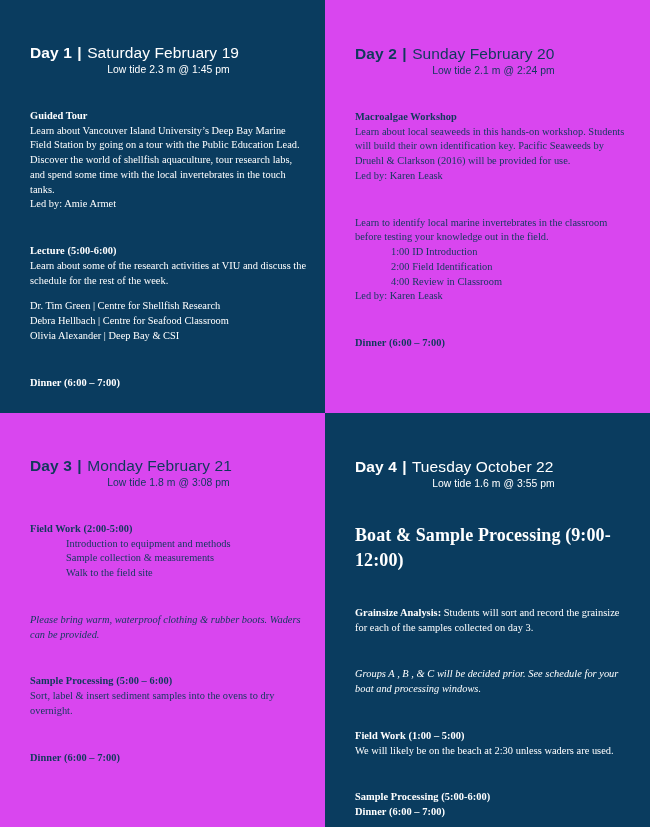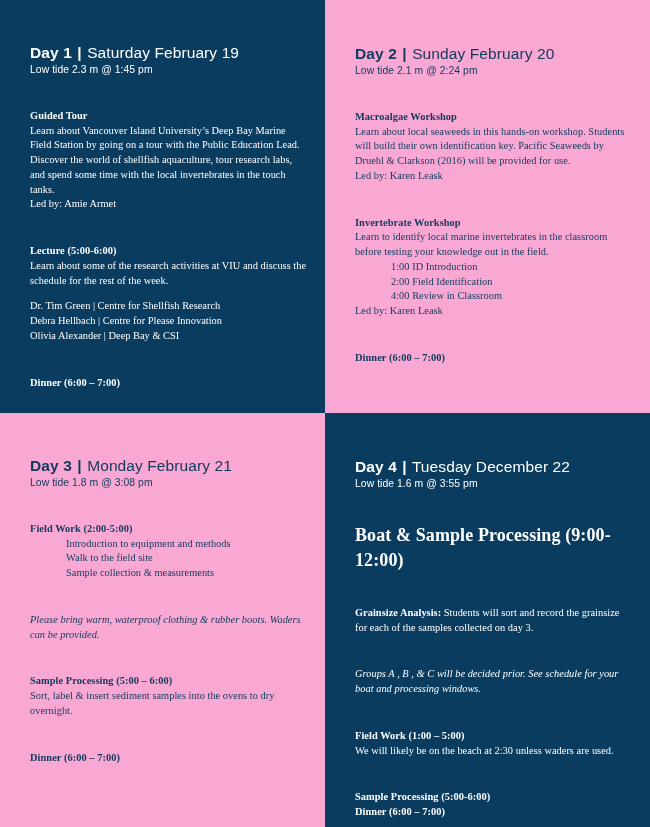--- a/index.html
+++ b/index.html
@@ -25,21 +25,21 @@
   .panel {
     position: relative;
     box-sizing: border-box;
     overflow: hidden;
   }
   .panel.dark {
     background: #0a3c5f;
     color: #ffffff;
   }
   .panel.light {
-    background: #f9a8d4;
+    background: #d946ef;
     color: #10395b;
   }
   .panel-inner {
     position: absolute;
     left: 30px;
     right: 18px;
     top: 0;
   }
   
   .p1 .panel-inner { top: 44px; }
@@ -62,20 +62,21 @@
     padding: 0 1px;
   }
   .day-title .dow {
     font-weight: normal;
   }
   .tide {
     font-size: 10.4px;
     line-height: 1.3;
     margin: 0;
     letter-spacing: 0.05px;
+    text-align: center;
   }
 
   .block {
     margin-top: 32px;
     font-family: Liberation Serif, serif;
   }
 
   .hd {
     font-size: 10.4px;
     font-weight: bold;
@@ -124,21 +125,21 @@
         <div class="hd">Guided Tour</div>
         <div class="bodytext">Learn about Vancouver Island University’s Deep Bay Marine Field Station by going on a tour with the Public Education Lead. Discover the world of shellfish aquaculture, tour research labs, and spend some time with the local invertebrates in the touch tanks.</div>
         <div class="bodytext">Led by: Amie Armet</div>
       </div>
 
       <div class="block">
         <div class="hd">Lecture (5:00-6:00)</div>
         <div class="bodytext">Learn about some of the research activities at VIU and discuss the schedule for the rest of the week.</div>
         <div class="spacer-sm"></div>
         <div class="roster">Dr. Tim Green | Centre for Shellfish Research</div>
-        <div class="roster">Debra Hellbach | Centre for Please Innovation</div>
+        <div class="roster">Debra Hellbach | Centre for Seafood Classroom</div>
         <div class="roster">Olivia Alexander | Deep Bay &amp; CSI</div>
       </div>
 
       <div class="block">
         <div class="hd">Dinner (6:00 – 7:00)</div>
       </div>
     </div>
   </div>
 
   <div class="panel light p2">
@@ -150,21 +151,20 @@
       </div>
       <div class="tide">Low tide 2.1 m @ 2:24 pm</div>
 
       <div class="block">
         <div class="hd">Macroalgae Workshop</div>
         <div class="bodytext">Learn about local seaweeds in this hands-on workshop. Students will build their own identification key. Pacific Seaweeds by Druehl &amp; Clarkson (2016) will be provided for use.</div>
         <div class="bodytext">Led by: Karen Leask</div>
       </div>
 
       <div class="block">
-        <div class="hd">Invertebrate Workshop</div>
         <div class="bodytext">Learn to identify local marine invertebrates in the classroom before testing your knowledge out in the field.</div>
         <div class="bodytext indent">1:00 ID Introduction</div>
         <div class="bodytext indent">2:00 Field Identification</div>
         <div class="bodytext indent">4:00 Review in Classroom</div>
         <div class="bodytext">Led by: Karen Leask</div>
       </div>
 
       <div class="block">
         <div class="hd">Dinner (6:00 – 7:00)</div>
       </div>
@@ -176,22 +176,22 @@
       <div class="day-title">
         <span class="num">Day 3</span>
         <span class="sep">|</span>
         <span class="dow">Monday February 21</span>
       </div>
       <div class="tide">Low tide 1.8 m @ 3:08 pm</div>
 
       <div class="block">
         <div class="hd">Field Work (2:00-5:00)</div>
         <div class="bodytext indent">Introduction to equipment and methods</div>
+        <div class="bodytext indent">Sample collection &amp; measurements</div>
         <div class="bodytext indent">Walk to the field site</div>
-        <div class="bodytext indent">Sample collection &amp; measurements</div>
       </div>
 
       <div class="block">
         <div class="bodytext ital">Please bring warm, waterproof clothing &amp; rubber boots. Waders can be provided.</div>
       </div>
 
       <div class="block">
         <div class="hd">Sample Processing (5:00 – 6:00)</div>
         <div class="bodytext">Sort, label &amp; insert sediment samples into the ovens to dry overnight.</div>
       </div>
@@ -200,21 +200,21 @@
         <div class="hd">Dinner (6:00 – 7:00)</div>
       </div>
     </div>
   </div>
 
   <div class="panel dark p4">
     <div class="panel-inner">
       <div class="day-title">
         <span class="num">Day 4</span>
         <span class="sep">|</span>
-        <span class="dow">Tuesday December 22</span>
+        <span class="dow">Tuesday October 22</span>
       </div>
       <div class="tide">Low tide 1.6 m @ 3:55 pm</div>
 
       <div class="block">
         <div class="hd big">Boat &amp; Sample Processing (9:00-12:00)</div>
       </div>
 
 
       <div class="block">
         <div class="bodytext">

